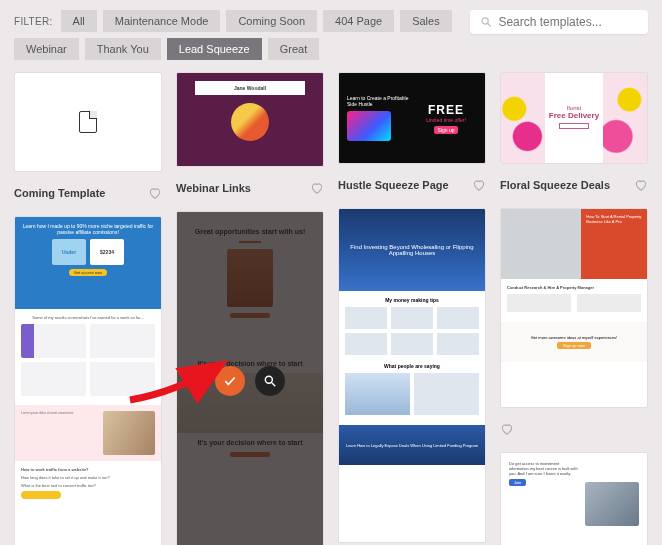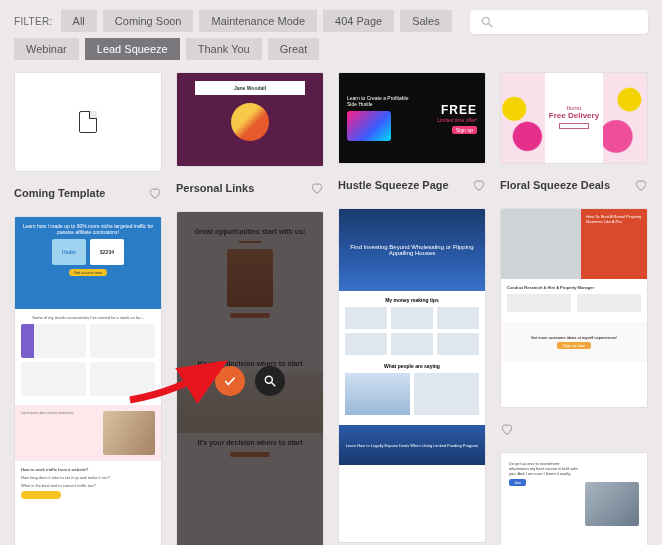--- a/index.html
+++ b/index.html
@@ -90,34 +90,35 @@
 
 .arrow{position:absolute;left:122px;top:352px;pointer-events:none;z-index:50}
 </style>
 </head>
 <body>
 
 <div class="topbar">
   <div class="filters">
     <span class="filter-label">FILTER:</span>
     <button class="pill">All</button>
+    <button class="pill">Maintenance Mode</button>
     <button class="pill">Coming Soon</button>
-    <button class="pill">Maintenance Mode</button>
     <button class="pill">404 Page</button>
     <button class="pill">Sales</button>
     <button class="pill">Webinar</button>
+    <button class="pill">Thank You</button>
     <button class="pill active">Lead Squeeze</button>
-    <button class="pill">Thank You</button>
     <button class="pill">Great</button>
   </div>
   <div class="searchwrap">
     <svg class="heart" viewBox="0 0 24 24" fill="none" stroke="#888" stroke-width="2.4">
         <circle cx="10" cy="10" r="6"></circle>
         <line x1="15" y1="15" x2="21" y2="21"></line>
       </svg>
+    <input placeholder="Search templates..." style="">
   </div>
 </div>
 
 <div class="grid">
 
   <div class="col c1">
     <div class="thumb blank">
       <div class="fileicon"></div>
     </div>
     <div class="card-label">
@@ -158,21 +159,21 @@
       </div>
     </div>
   </div>
 
   <div class="col">
     <div class="thumb pl">
       <div class="wcard">Jane Woodall</div>
       <div class="av"></div>
     </div>
     <div class="card-label">
-      <span>Personal Links</span>
+      <span>Webinar Links</span>
       <svg class="heart" viewBox="0 0 24 24" fill="none" stroke="#777" stroke-width="1.8">
           <path d="M12 21s-8-5.3-8-11a5 5 0 0 1 8-4 5 5 0 0 1 8 4c0 5.7-8 11-8 11z"></path>
         </svg>
     </div>
     <div class="thumb opp">
       <div class="opp-inner">
         <div class="h">Great opportunities start with us!</div>
         <div style="height:2px;width:22px;background:#d26a34;margin:2px auto"></div>
         <div class="img"></div>
         <div class="bar"></div>
@@ -200,21 +201,21 @@
 
   </div>
 
   <div class="col">
     <div class="thumb hustle">
       <div class="l">
         <div>Learn to Create a Profitable Side Hustle</div>
         <div style="height:4px"></div>
         <div class="neon"></div>
       </div>
-      <div class="l" style="text-align:right">
+      <div class="l" style="text-align:center">
         <div class="free">FREE</div>
         <div style="color:#f03a7a">Limited time offer!</div>
         <div class="btn">Sign up</div>
       </div>
     </div>
     <div class="card-label">
       <span>Hustle Squeeze Page</span>
       <svg class="heart" viewBox="0 0 24 24" fill="none" stroke="#777" stroke-width="1.8">
           <path d="M12 21s-8-5.3-8-11a5 5 0 0 1 8-4 5 5 0 0 1 8 4c0 5.7-8 11-8 11z"></path>
         </svg>

